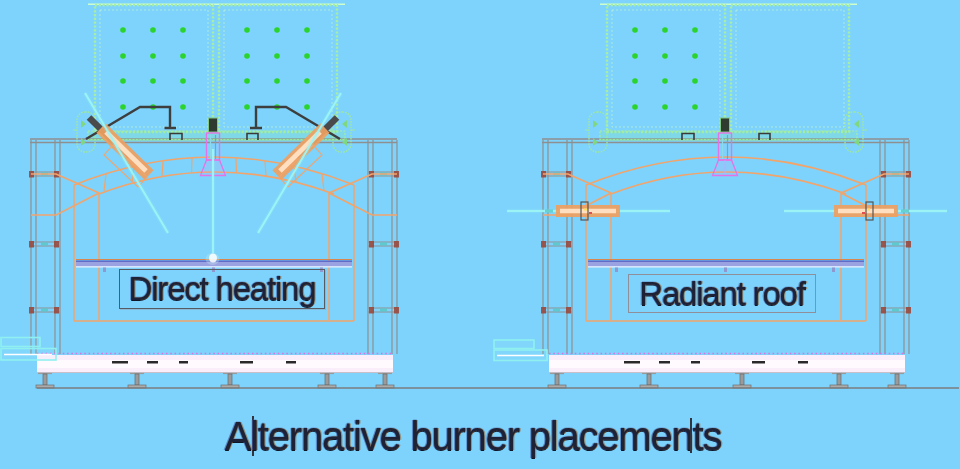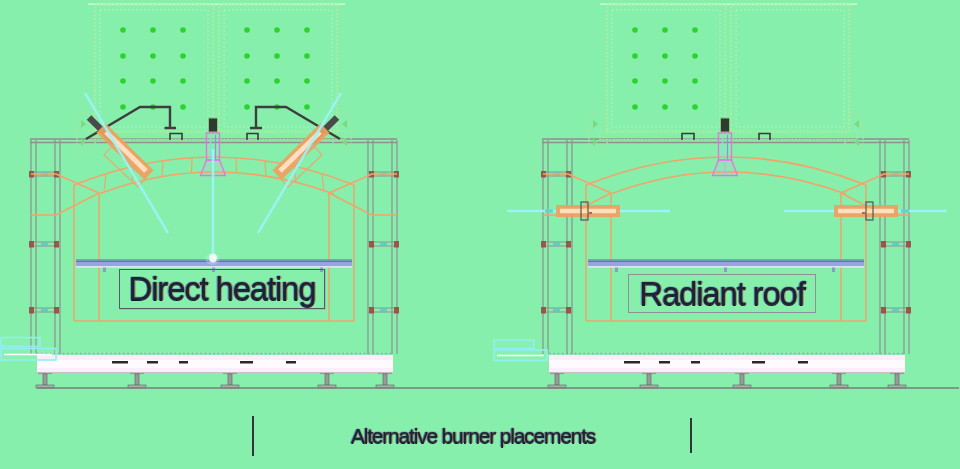--- a/index.html
+++ b/index.html
@@ -1,16 +1,16 @@
 <!DOCTYPE html>
 <html><head>
 <meta charset="utf-8">
 <style>
   html,body{margin:0;padding:0;background:#000;}
-  .stage{position:relative;width:960px;height:469px;background:#86efac;overflow:hidden;
+  .stage{position:relative;width:960px;height:469px;background:#7dd3fc;overflow:hidden;
          font-family:"Liberation Sans",sans-serif;}
   .stage svg{position:absolute;left:0;top:0;}
   .cad-text{
     color:#1d2236;
     text-shadow: 1.2px 0 0 rgba(150,95,35,.55),
                 -1.2px 0 0 rgba(70,90,160,.60),
                  0 1.3px 0 rgba(8,12,28,.95),
                  0 -1px 0 rgba(90,110,170,.35);
     white-space:nowrap;
   }
@@ -25,21 +25,21 @@
     box-shadow:1px 1px 0 rgba(150,150,160,.40);
   }
   .label-box.right{
     left:628px;top:274px;width:186px;height:37px;
     border:1.4px solid #8f8f9a;
     text-align:center;
   }
   .caption{
     position:absolute;left:256px;top:417px;width:434px;height:38px;
     display:flex;align-items:center;justify-content:center;
-    font-size:21px;letter-spacing:-1.2px;
+    font-size:40px;letter-spacing:-1.2px;
   }
   .cursor-bar{position:absolute;width:2px;background:#33333d;}
   .cursor-bar.c-left{left:252px;top:416px;height:40px;}
   .cursor-bar.c-right{left:690px;top:418px;height:35px;}
 </style>
 </head>
 <body>
 
 <div class="stage">
 

